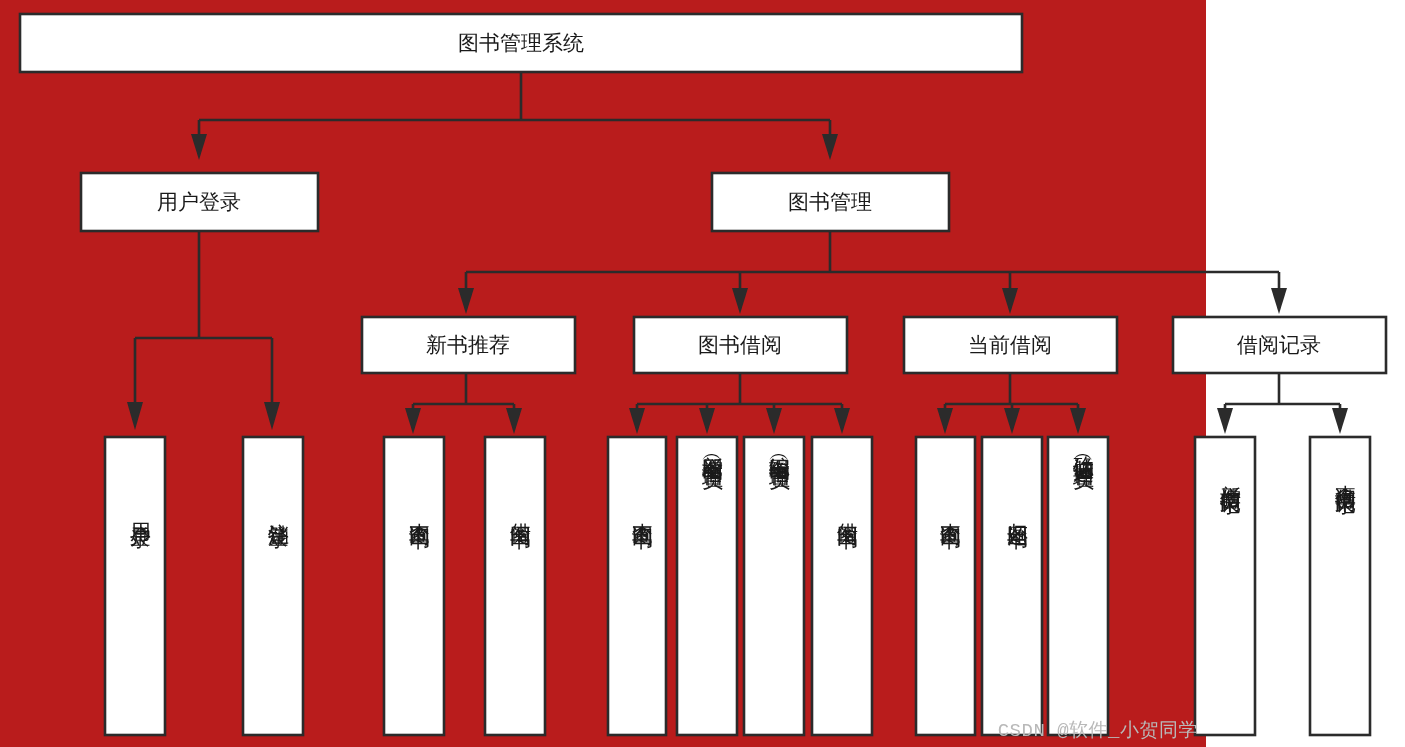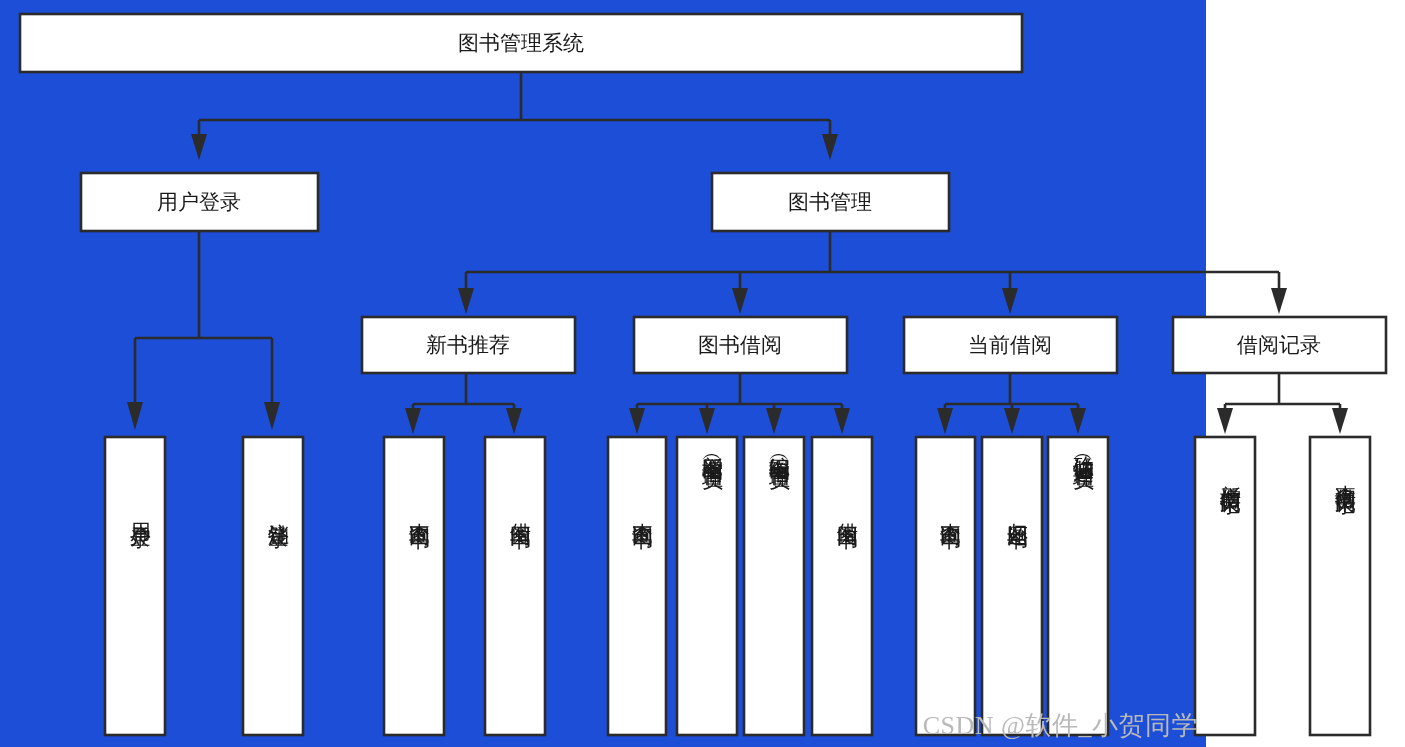--- a/index.html
+++ b/index.html
@@ -10,21 +10,21 @@
   body {
     width: 1405px;
     height: 747px;
     font-family: "Liberation Sans", "DejaVu Sans", sans-serif;
     overflow: hidden;
   }
   #diagram-root {
     position: relative;
     width: 1206px;
     height: 747px;
-    background: #1d4ed8;
+    background: #b91c1c;
   }
   svg#flow {
     position: absolute;
     left: 0;
     top: 0;
     width: 1405px;
     height: 747px;
     display: block;
   }
   .node-rect {
@@ -55,22 +55,22 @@
     fill: #1a1a1a;
     text-anchor: middle;
     writing-mode: vertical-rl;
     glyph-orientation-vertical: 0;
     letter-spacing: 2px;
   }
   .watermark {
     position: absolute;
     right: 8px;
     bottom: 4px;
-    font-family: Liberation Serif, serif;
-    font-size: 26px;
+    font-family: Liberation Mono, monospace;
+    font-size: 19px;
     color: #b9b9b9;
     letter-spacing: 0.5px;
     white-space: nowrap;
     pointer-events: none;
     margin-top: 40px;
   }
 </style>
 </head>
 <body>
 

